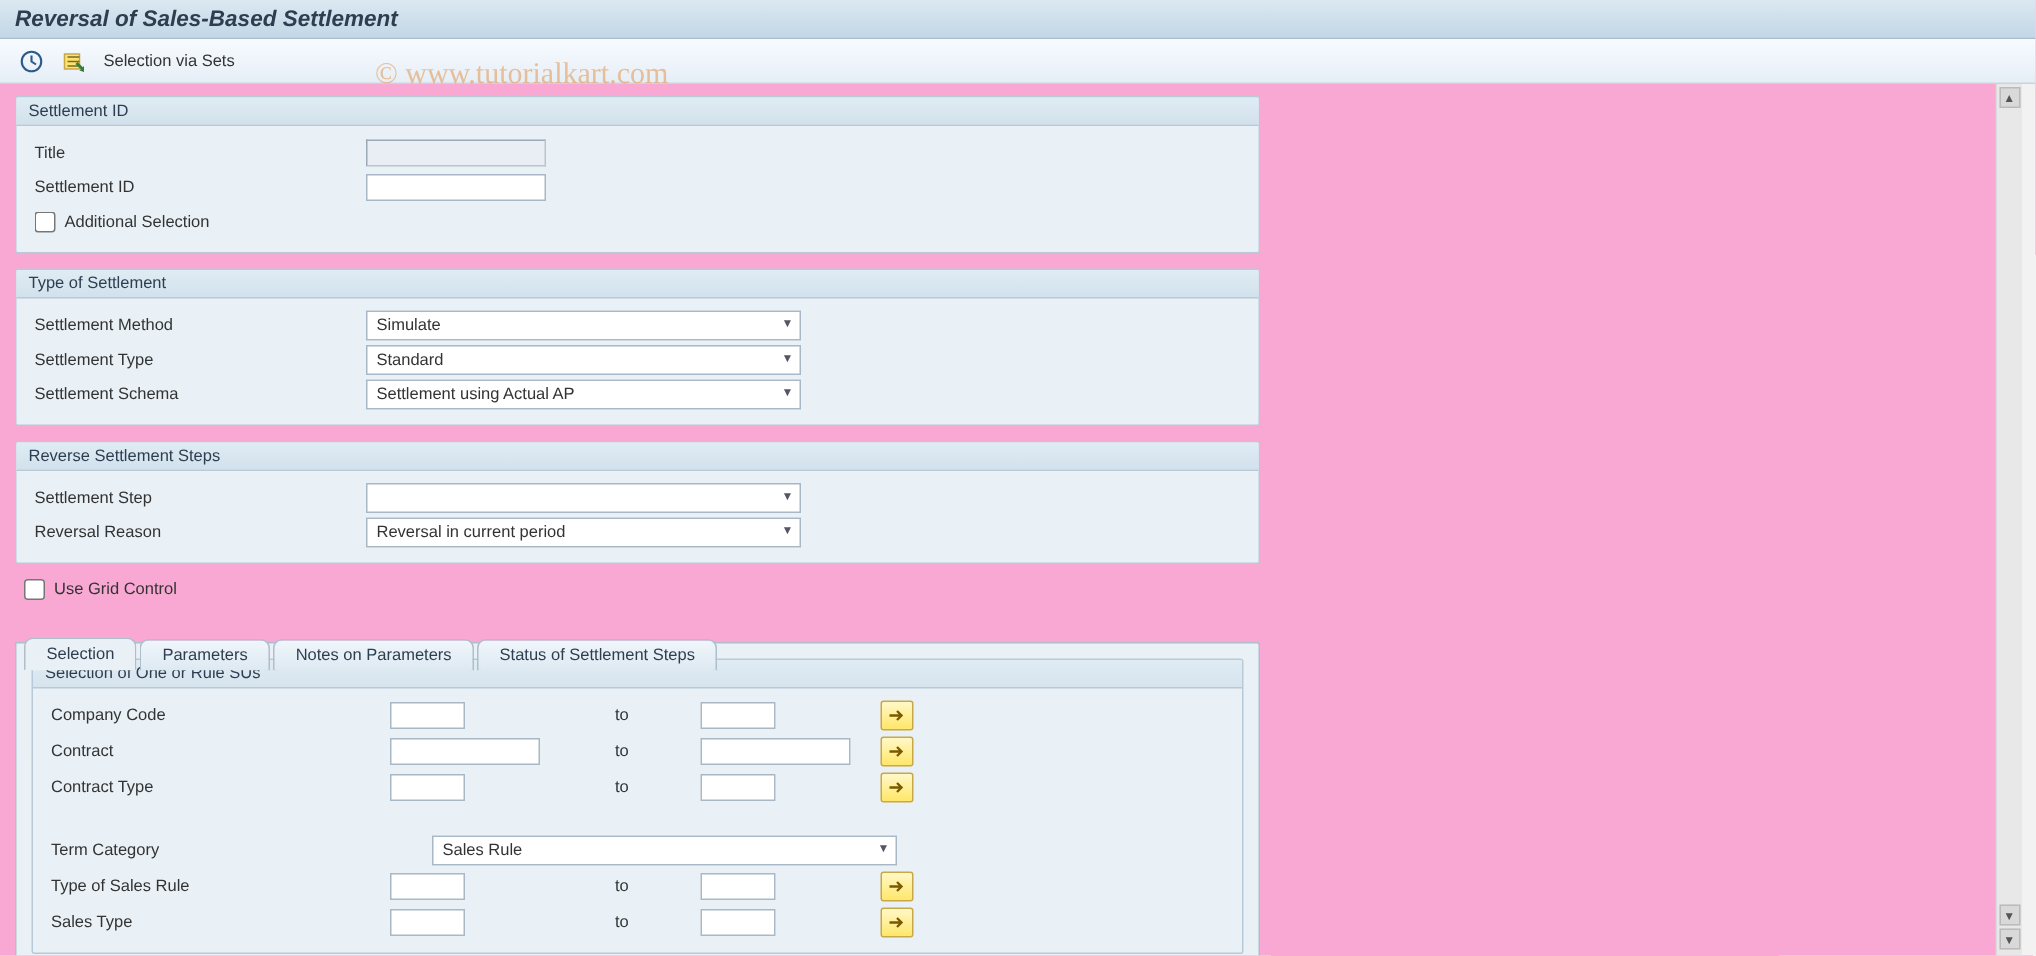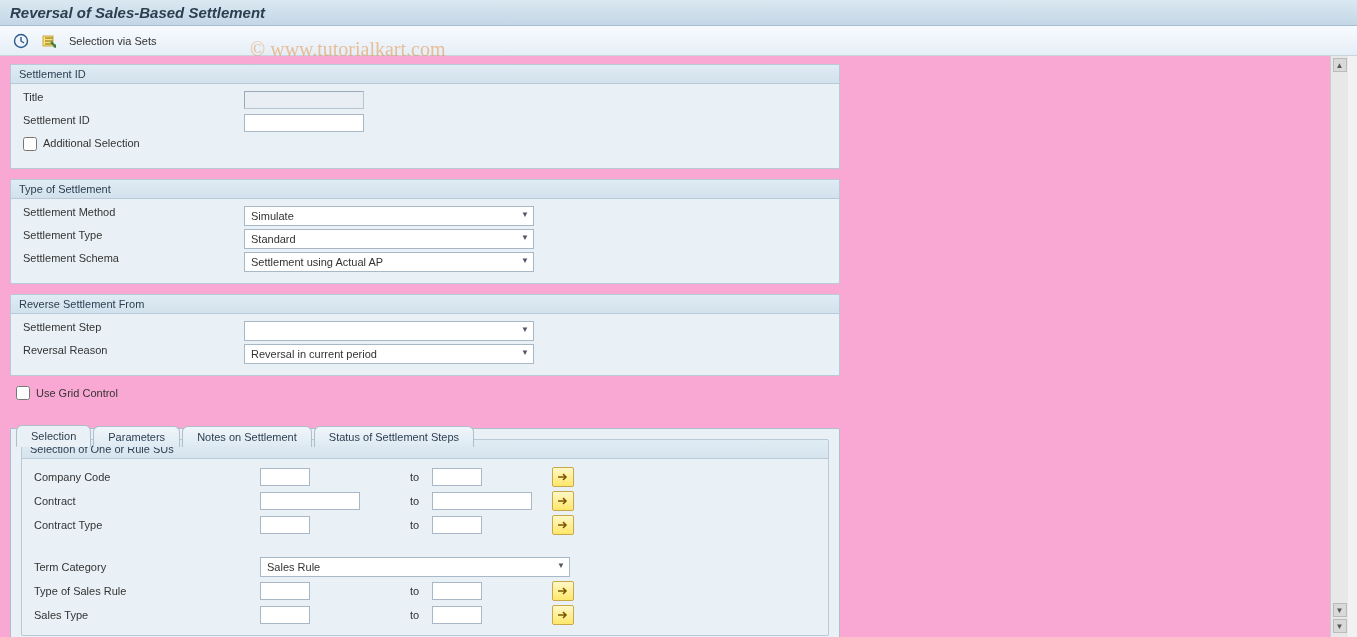--- a/index.html
+++ b/index.html
@@ -89,21 +89,21 @@
     border-radius:2px;
   }
   .groupbox-title {
     background: linear-gradient(#e0ecf4,#d2e1ec);
     padding: 3px 8px;
     font-size: 11px;
     color:#2c3e50;
     border-bottom:1px solid #b8cad8;
   }
   .groupbox-body { padding: 6px 8px 8px 8px; }
-  .row { display:flex; align-items:flex-start; height:22px; margin:1px 0; }
+  .row { display:flex; align-items:center; height:22px; margin:1px 0; }
   .label { width: 225px; padding-left:4px; }
   .input-ro {
     height:18px; width:120px;
     background:#e8eef3;
     border:1px solid #b8c6d2;
     border-top-color:#9aaab8;
     border-left-color:#9aaab8;
   }
   .input-rw {
     height:18px; width:120px;
@@ -166,21 +166,21 @@
   }
   .inner-groupbox {
     border:1px solid #b8cad8;
     background:#e9f1f6;
     border-radius:2px;
   }
   .inner-groupbox .groupbox-title { background:linear-gradient(#e0ecf4,#d6e4ee); }
   .sel-row { display:flex; align-items:center; height:24px; }
   .sel-label { width:230px; padding-left:4px; }
   .sel-gap { width:100px; }
-  .sel-to { width:22px; text-align:left; }
+  .sel-to { width:57px; text-align:left; }
   .sel-btn {
     width:22px;height:20px;
     background:linear-gradient(#fff8c8,#ffe76a);
     border:1px solid #c9a84a;
     border-radius:2px;
     margin-left:15px;
     display:inline-flex;align-items:center;justify-content:center;
     cursor:pointer;
   }
   .sel-btn svg { width:12px;height:10px; }
@@ -250,21 +250,21 @@
       <div class="row">
         <div class="label">Settlement Schema</div>
         <div class="select w340">
               <span>Settlement using Actual AP</span>
             </div>
       </div>
     </div>
   </div>
 
   <div class="groupbox">
-    <div class="groupbox-title">Reverse Settlement From</div>
+    <div class="groupbox-title">Reverse Settlement Steps</div>
     <div class="groupbox-body">
       <div class="row">
         <div class="label">Settlement Step</div>
         <div class="select w340">
               <span></span>
             </div>
       </div>
       <div class="row">
         <div class="label">Reversal Reason</div>
         <div class="select w340">
@@ -276,21 +276,21 @@
 
   <div class="free-check-row">
     <input type="checkbox" class="checkbox" style="">
     <span>Use Grid Control</span>
   </div>
 
   <div class="tabs-container">
     <div class="tabstrip">
       <div class="tab active">Selection</div>
       <div class="tab">Parameters</div>
-      <div class="tab">Notes on Settlement</div>
+      <div class="tab">Notes on Parameters</div>
       <div class="tab">Status of Settlement Steps</div>
     </div>
     <div class="tab-body">
       <div class="inner-groupbox">
         <div class="groupbox-title">Selection of One or Rule SUs</div>
         <div class="groupbox-body">
           <div class="sel-row">
             <div class="sel-label">Company Code</div>
             <input class="input-rw input-sm" style="">
             <div class="sel-gap"></div>
@@ -327,21 +327,21 @@
               <svg viewBox="0 0 12 10">
                     <path d="M1 5 H8 M6 2 L9 5 L6 8" stroke="#7a5a00" stroke-width="1.6" fill="none"></path>
                   </svg>
             </div>
           </div>
 
           <div class="spacer"></div>
 
           <div class="sel-row">
             <div class="sel-label">Term Category</div>
-            <div class="select" style="width:310px;">
+            <div class="select" style="width:310px;margin-left:28px;">
                   <span>Sales Rule</span>
                 </div>
           </div>
           <div class="sel-row">
             <div class="sel-label">Type of Sales Rule</div>
             <input class="input-rw input-sm" style="">
             <div class="sel-gap"></div>
             <div class="sel-to">to</div>
             <input class="input-rw input-sm" style="">
             <div style="width:55px;"></div>

